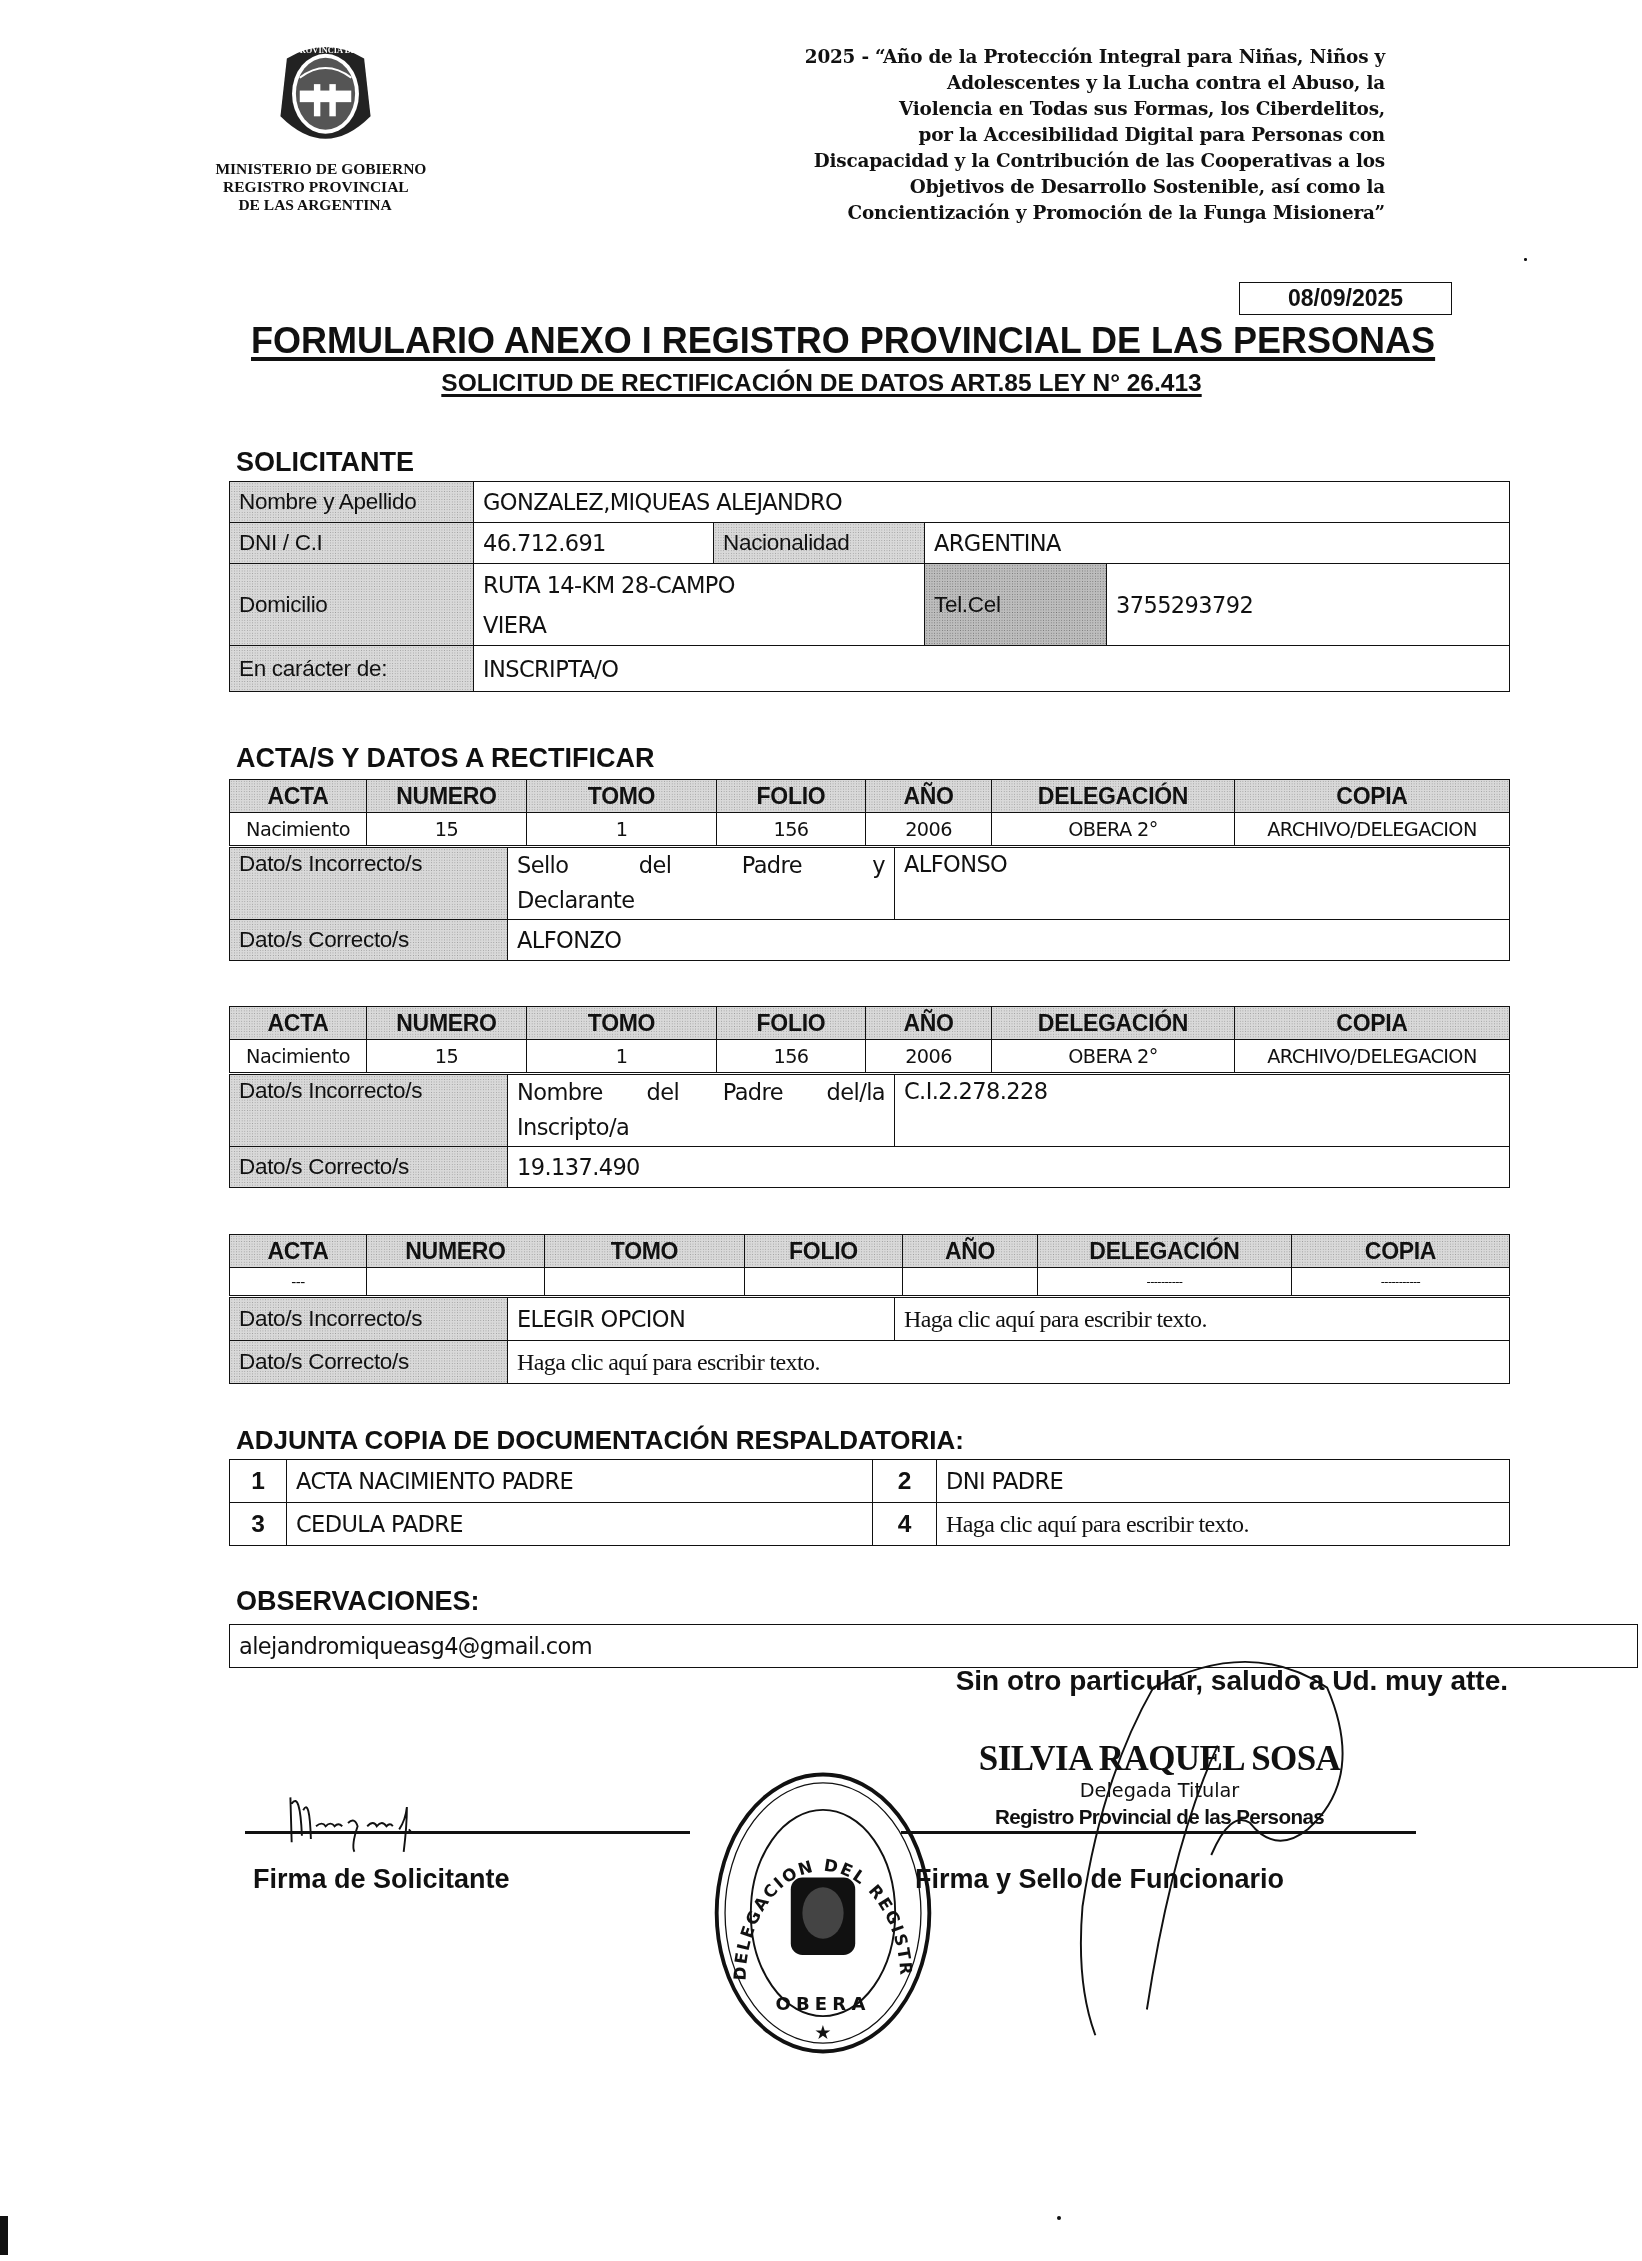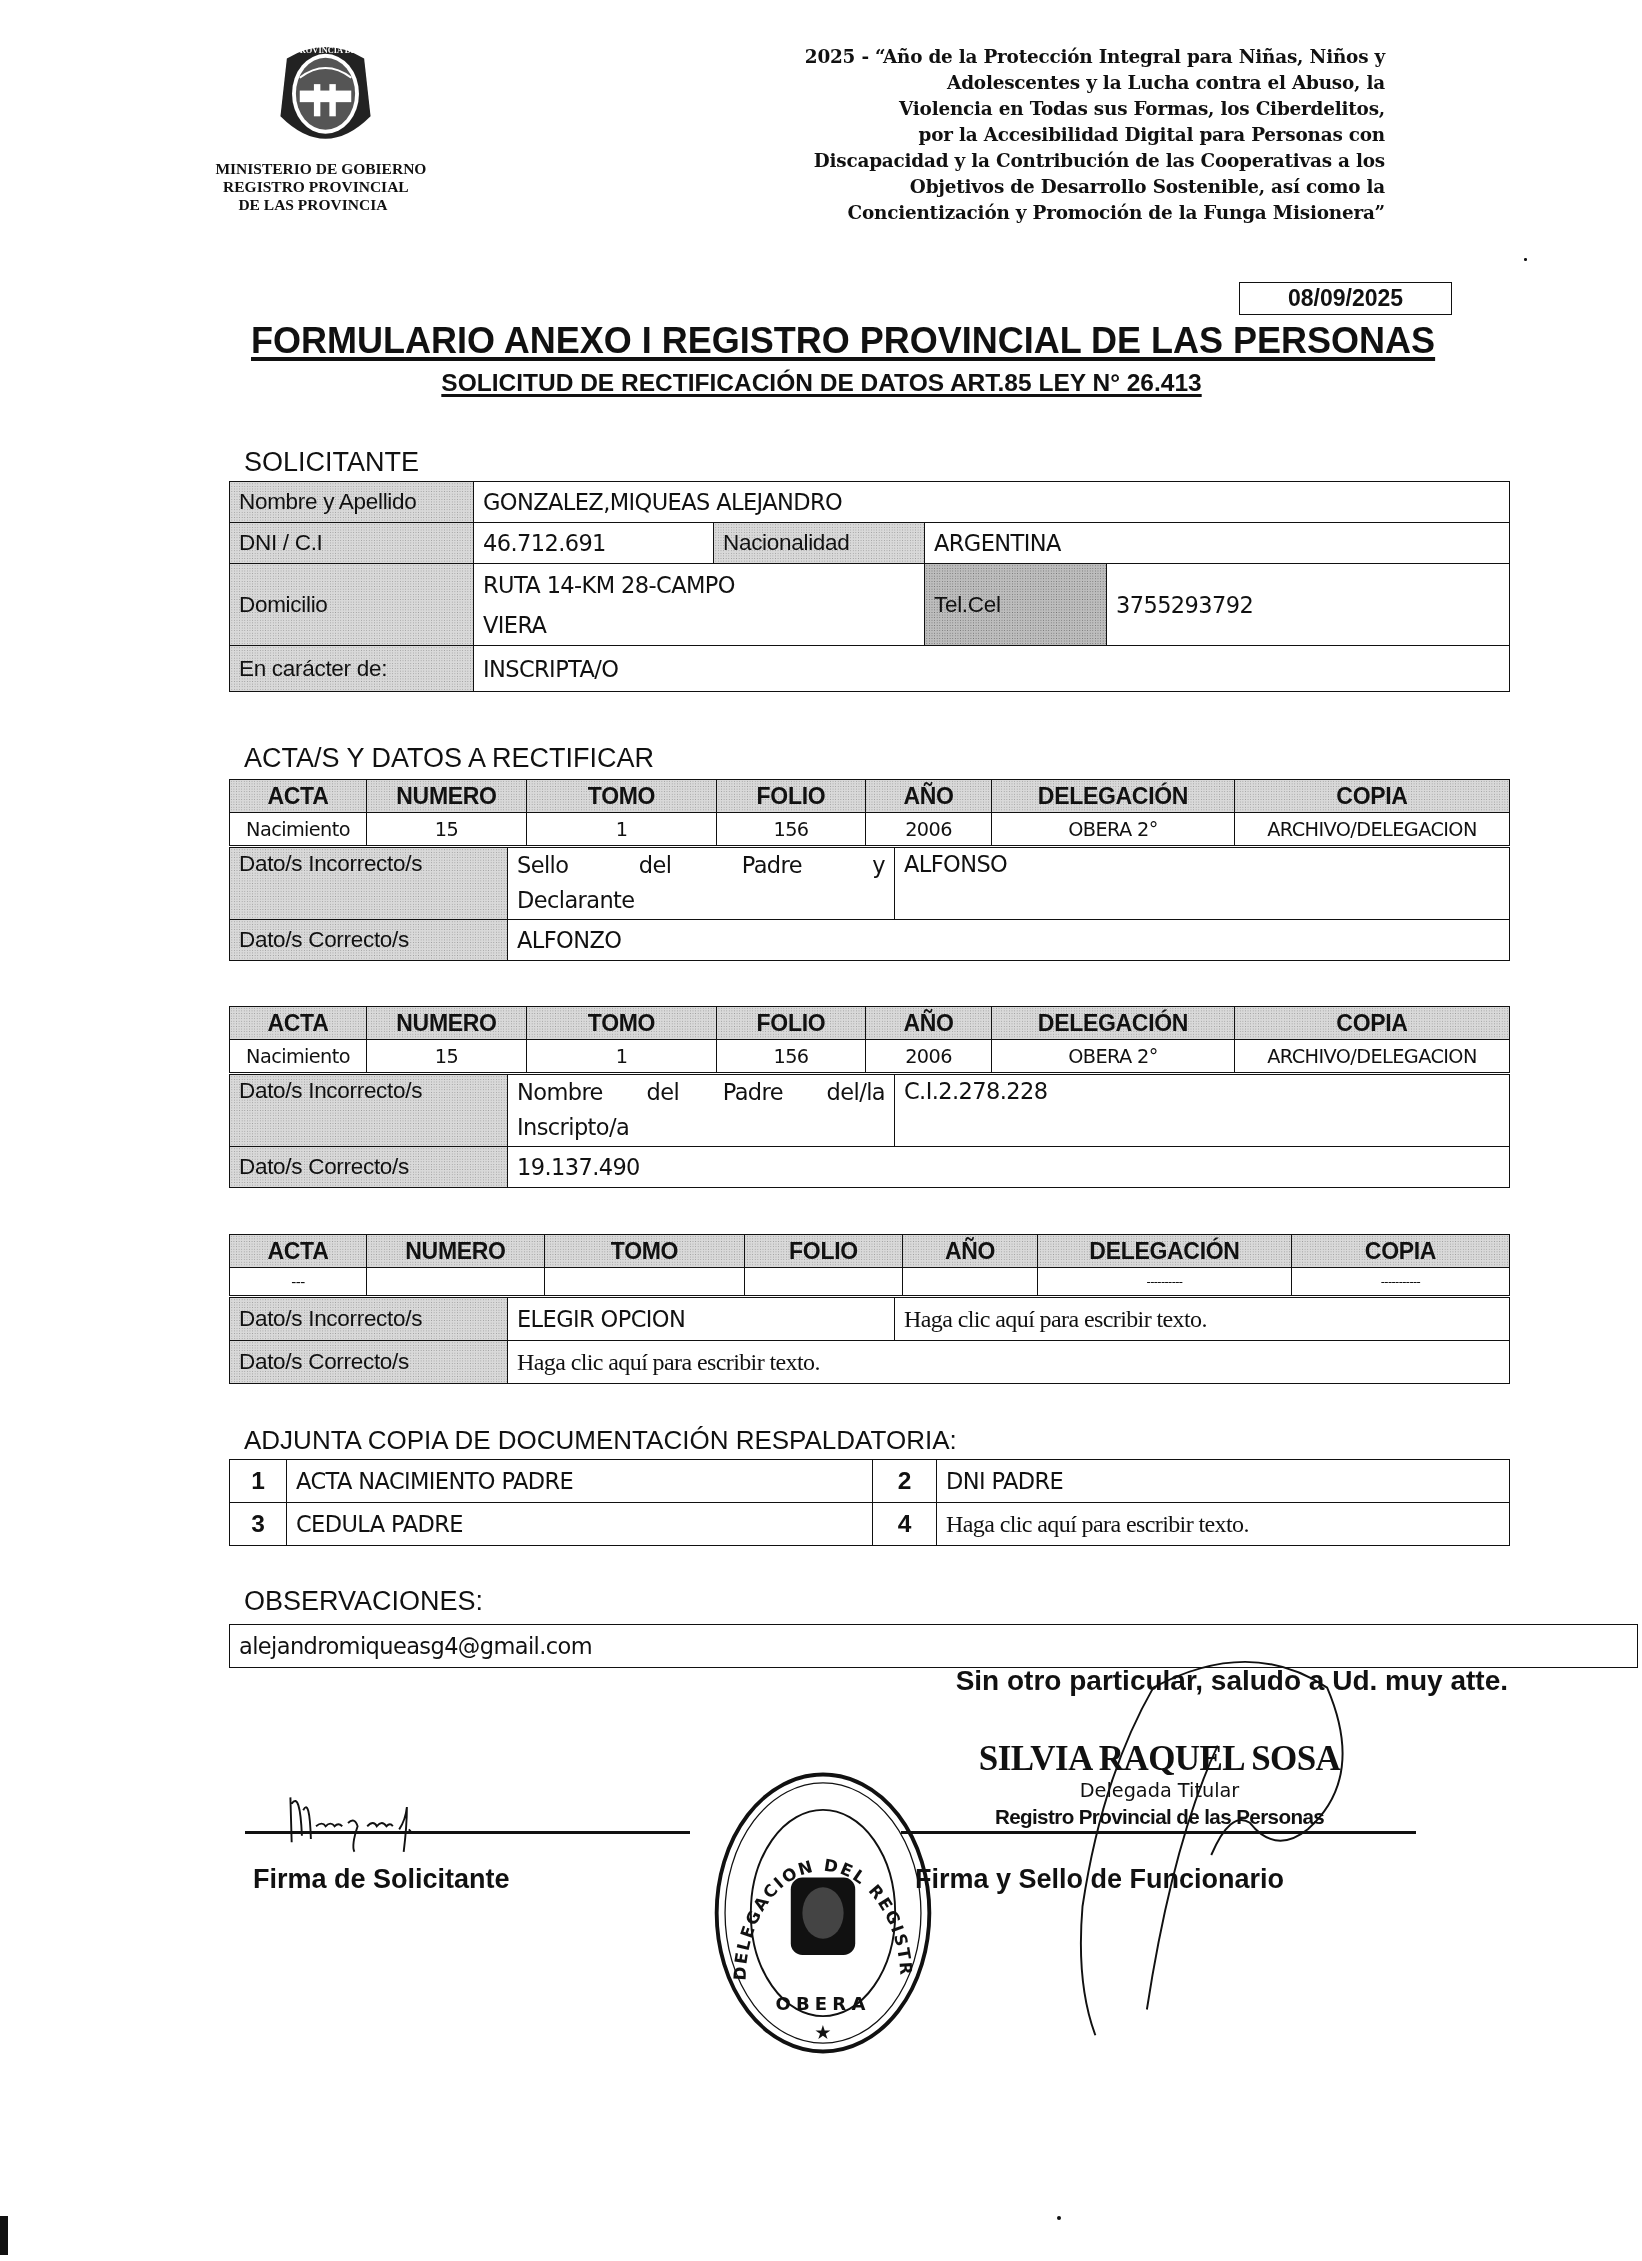--- a/index.html
+++ b/index.html
@@ -15,21 +15,21 @@
   .ministry div:nth-child(2) { padding-left: 7.7px; }
   .ministry div:nth-child(3) { padding-left: 23px; }
 
   .motto { position: absolute; right: 258px; top: 44px; width: 683px; text-align: right; font-family: "DejaVu Serif", serif; font-weight: bold; font-size: 18.4px; line-height: 26px; letter-spacing: -0.2px; }
 
   
   .date-box { position: absolute; left: 1239px; top: 282px; width: 213px; height: 33px; border: 1.9px solid #111; box-sizing: border-box; text-align: center; font-weight: bold; font-size: 23px; line-height: 30px; }
   .main-title { position: absolute; left: 251px; top: 318px; width: 1250px; font-weight: bold; font-size: 36px; line-height: 45px; text-decoration: underline; text-decoration-thickness: 3.9px; text-underline-offset: 3.9px; white-space: nowrap; }
   .sub-title { position: absolute; left: 0; width: 1643px; top: 367px; text-align: center; font-weight: bold; font-size: 24.5px; line-height: 32px; text-decoration: underline; text-decoration-thickness: 2.6px; text-underline-offset: 3.2px; }
 
-  .section-label { position: absolute; left: 244px; font-weight: normal; font-size: 27px; line-height: 32px; }
+  .section-label { position: absolute; left: 236px; font-weight: bold; font-size: 27px; line-height: 32px; }
 
   
   table { position: absolute; border-collapse: collapse; table-layout: fixed; }
   td { border: 1.9px solid #111; padding: 0 9px; vertical-align: middle; }
   .lbl { font-weight: normal; font-size: 22.5px; letter-spacing: -0.3px; }
   .val { font-family: "DejaVu Sans", sans-serif; font-size: 22.5px; font-weight: normal; letter-spacing: -0.6px; }
   .hdr td { font-weight: bold; font-size: 23px; text-align: center; letter-spacing: -0.3px; padding: 0 3.9px; }
   .row td { font-family: "DejaVu Sans", sans-serif; font-size: 19.3px; text-align: center; padding: 0 3.9px; letter-spacing: -0.6px; }
   .just { text-align: justify; text-align-last: justify; }
   .placeholder { font-family: Liberation Serif, serif; font-size: 24px; letter-spacing: -0.6px; }
@@ -74,21 +74,21 @@
     <rect x="40" y="80" width="80" height="18" fill="#fff"></rect>
     <rect x="62" y="70" width="10" height="50" fill="#fff"></rect>
     <rect x="86" y="70" width="10" height="50" fill="#fff"></rect>
     <path d="M40 60 Q80 30 120 60" stroke="#fff" stroke-width="3" fill="none"></path>
     <text x="80" y="22" font-size="13" text-anchor="middle" fill="#fff" font-family="Liberation Serif, serif" font-weight="bold">PROVINCIA DE</text>
     <text x="80" y="165" font-size="14" text-anchor="middle" fill="#fff" font-family="Liberation Serif, serif" font-weight="bold">MISIONES</text>
   </svg>
   <div class="ministry">
     <div>MINISTERIO DE GOBIERNO</div>
     <div>REGISTRO PROVINCIAL</div>
-    <div>DE LAS PROVINCIA</div>
+    <div>DE LAS ARGENTINA</div>
   </div>
 </div>
 
 <div class="motto">
   <div>2025 - “Año de la Protección Integral para Niñas, Niños y</div>
   <div>Adolescentes y la Lucha contra el Abuso, la</div>
   <div>Violencia en Todas sus Formas, los Ciberdelitos,</div>
   <div>por la Accesibilidad Digital para Personas con</div>
   <div>Discapacidad y la Contribución de las Cooperativas a los</div>
   <div>Objetivos de Desarrollo Sostenible, así como la</div>

